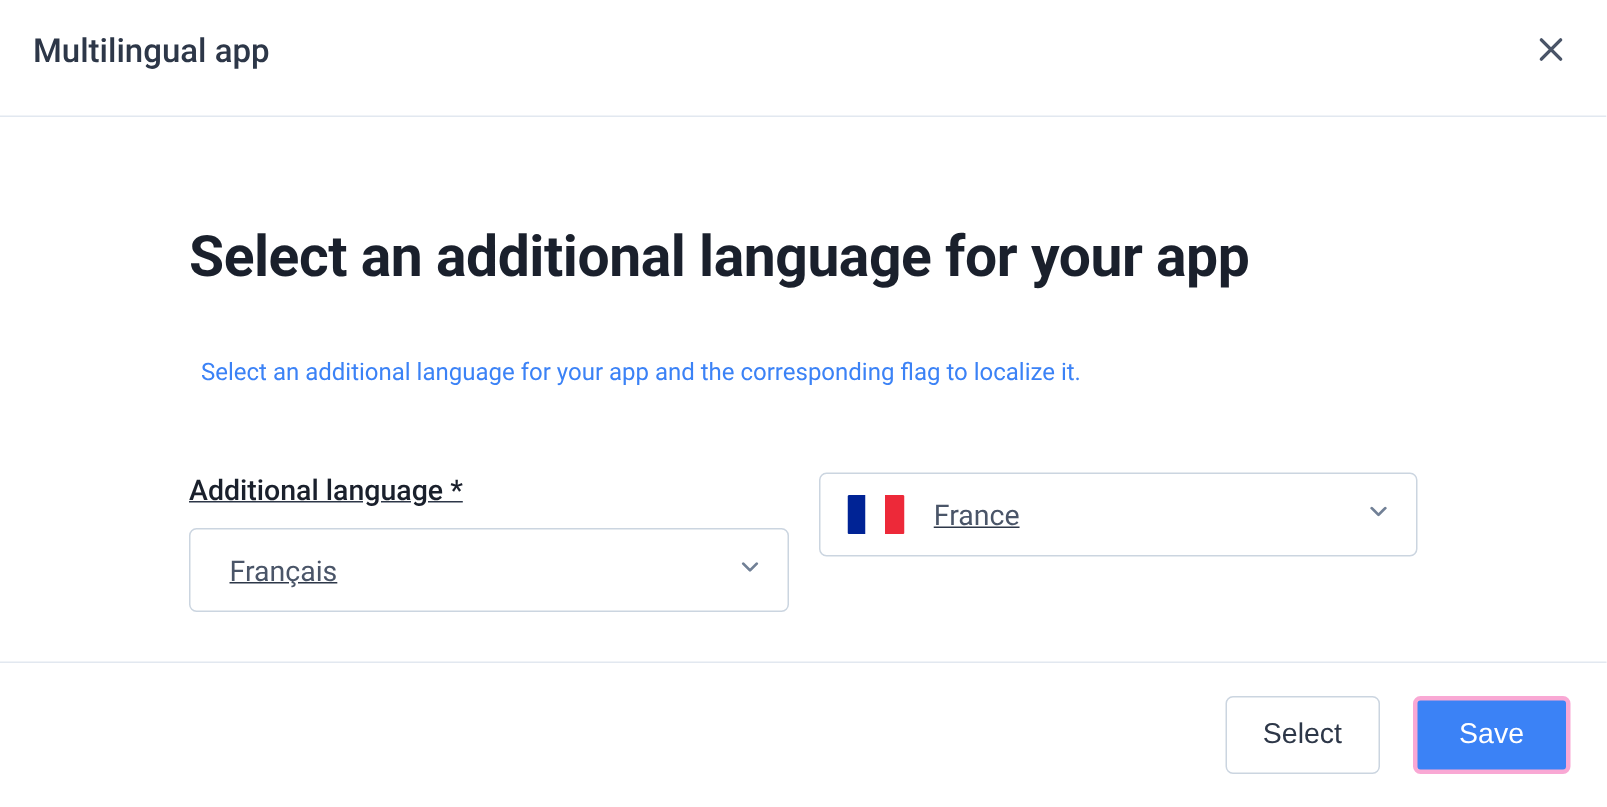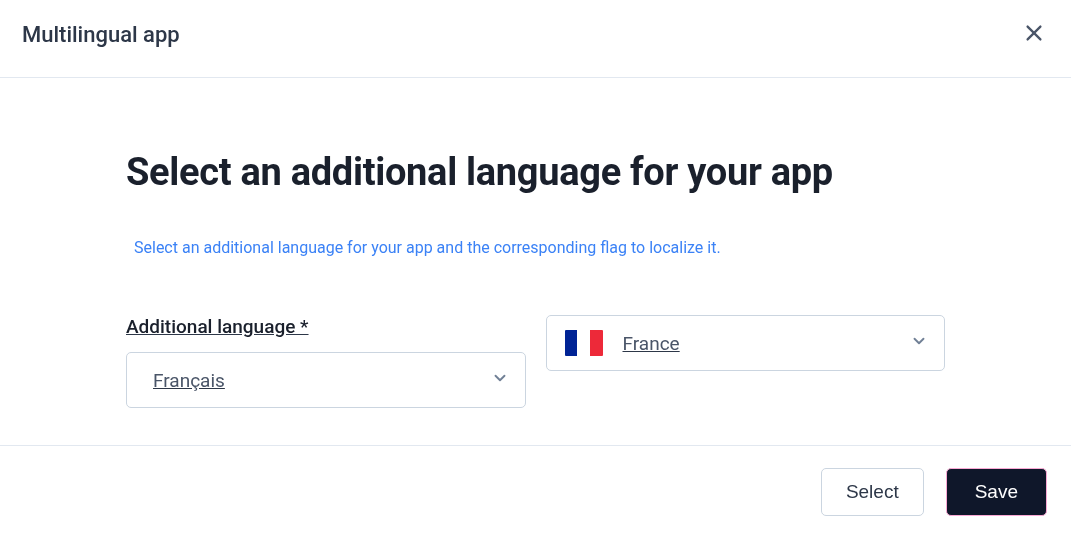--- a/index.html
+++ b/index.html
@@ -133,23 +133,23 @@
       border-radius: 5px;
       cursor: pointer;
       border: 1px solid transparent;
     }
     .btn-cancel {
       background: #ffffff;
       border: 1px solid #cbd5e0;
       color: #2d3748;
     }
     .btn-save {
-      background: #0f172a;
+      background: #3b82f6;
       color: #ffffff;
-      border: 1px solid #f9a8d4;
+      border: 3px solid #f9a8d4;
       padding: 12px 28px;
     }
   </style>
 </head>
 <body>
 
 <div class="modal-header">
   <div class="modal-title">Multilingual app</div>
   <button class="close-btn">
     <span>

